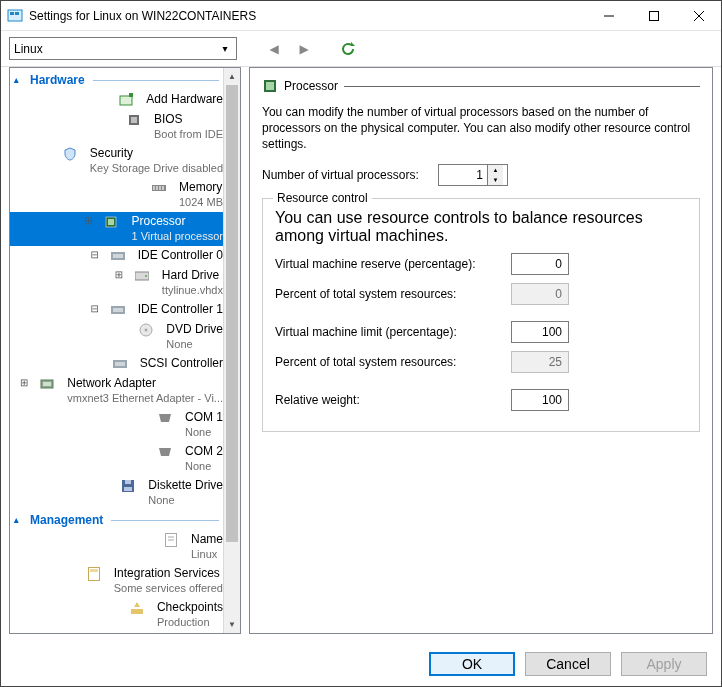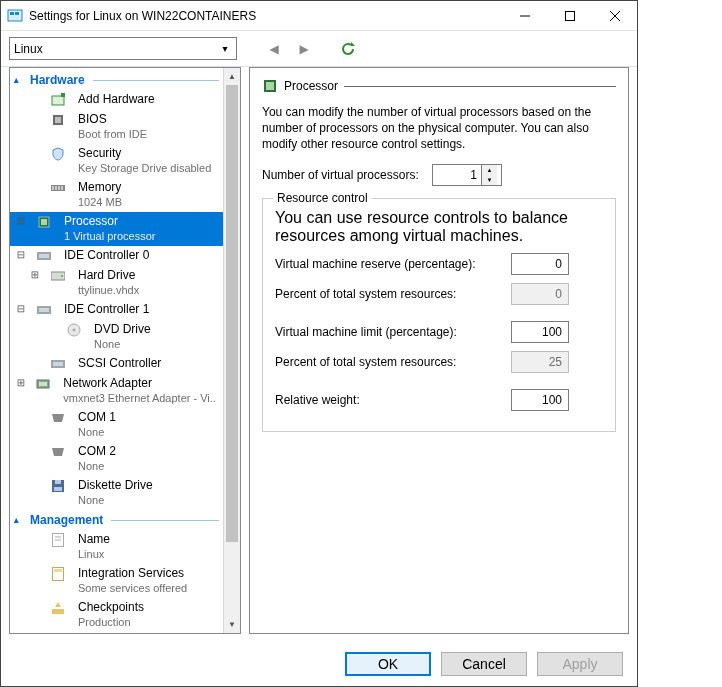--- a/index.html
+++ b/index.html
@@ -1,52 +1,52 @@
 <!DOCTYPE html>
 <html><head>
 <meta charset="utf-8">
 <style>
   * { box-sizing: border-box; }
   html, body { margin:0; padding:0; font-family: "Segoe UI", Tahoma, sans-serif; font-size:12px; color:#000; background:#fff; }
-  .window { width:638px; height:687px; border:1px solid #444; display:flex; flex-direction:column; background:#fff; }
+  .window { width:722px; height:687px; border:1px solid #444; display:flex; flex-direction:column; background:#fff; }
   .titlebar { height:30px; display:flex; align-items:center; padding:0 0 0 6px; border-bottom:1px solid #e5e5e5;}
   .titlebar .title { flex:1; font-size:12px; }
   .titlebar .winbtn { width:45px; height:30px; display:flex; align-items:center; justify-content:center; }
   .appicon { width:16px; height:16px; margin-right:6px; display:flex; align-items:center; justify-content:center;}
   .toolbar { height:36px; display:flex; align-items:center; padding:4px 8px; gap:8px; border-bottom:1px solid #ddd;}
   .dropdown { width:228px; height:23px; border:1px solid #7a7a7a; display:flex; align-items:center; padding:0 4px; background:#fff;}
   .dropdown .ddtext { flex:1; }
   .dropdown .ddarrow { width:14px; text-align:center; font-size:10px;}
   .navbtn { width:22px; height:22px; display:flex; align-items:center; justify-content:center; color:#888; }
   .navbtn.enabled { color:#2e8b2e; }
   .body { flex:1; display:flex; overflow:hidden; padding:0 8px 8px 8px; gap:8px;}
   .tree { width:232px; border:1px solid #828790; overflow:hidden; display:flex; flex-direction:column;}
   .tree-inner { flex:1; overflow:hidden; padding:2px 0;}
   .section-header { display:flex; align-items:center; height:20px; font-weight:bold; color:#0066cc; padding:0 4px; gap:4px; }
   .section-header .chev { width:12px; font-size:9px; color:#0066cc;}
   .section-line { flex:1; height:1px; background:#a0c4e8; margin-left:4px;}
-  .titem { display:flex; align-items:flex-start; min-height:18px; padding:2px 8px 2px 4px; gap:8px;}
+  .titem { display:flex; align-items:flex-start; min-height:18px; padding:2px 0 2px 4px; gap:8px;justify-content:flex-end;}
   .titem .exp { width:14px; font-size:10px; color:#555; text-align:center; line-height:14px;}
   .titem .icon { width:16px; height:16px; display:flex; align-items:center; justify-content:center; margin-right:4px;}
   .titem .labels { display:flex; flex-direction:column; line-height:15px; overflow:hidden; white-space:nowrap;}
   .titem .labels .sub { color:#6d6d6d; font-size:11px; }
   .titem.selected { background:#0078d7; color:#fff;}
   .titem.selected .labels .sub { color:#eaeaea;}
   .titem.indent1 { padding-left:18px; }
   .titem.indent2 { padding-left:34px; }
   .scrollbar { width:17px; background:#f0f0f0; border-left:1px solid #d9d9d9; display:flex; flex-direction:column;}
   .scrollbar .sbtn { height:17px; display:flex; align-items:center; justify-content:center; font-size:8px; color:#555;}
   .scrollbar .thumb { background:#c2c2c2; margin:0 2px;}
   .tree-wrap { display:flex; flex:1; overflow:hidden;}
   .detail { flex:1; border:1px solid #828790; padding:10px 12px; overflow:hidden;}
   .detail-header { display:flex; align-items:center; gap:6px; margin-bottom:10px;}
   .detail-header .line { flex:1; height:1px; background:#666;}
   .detail-header .ptxt { font-size:12px;}
   .desc { font-size:12px; line-height:16px; margin-bottom:12px;}
-  .formrow { display:flex; align-items:center; margin-bottom:12px; }
+  .formrow { display:flex; align-items:center; margin-bottom:12px; gap:6px;}
   .formrow .lbl { width:170px;}
   .spinner { display:flex; align-items:center; border:1px solid #7a7a7a; height:22px; width:70px;}
   .spinner input { border:none; width:48px; text-align:right; padding:0 4px; font-size:12px; outline:none; height:100%;}
   .spinner .spins { width:16px; display:flex; flex-direction:column; border-left:1px solid #7a7a7a; height:100%;}
   .spinner .spins div { flex:1; font-size:6px; display:flex; align-items:center; justify-content:center; background:#f0f0f0;}
   .fieldset { border:1px solid #ccc; padding:10px 12px 12px 12px; position:relative; margin-top:6px;}
   .fieldset .legend { position:absolute; top:-8px; left:10px; background:#fff; padding:0 4px; font-size:12px;}
   .fsrow { display:flex; align-items:center; margin:8px 0; gap:6px;}
   .fsrow .flbl { width:230px;}
   .numbox { width:58px; height:22px; border:1px solid #7a7a7a; text-align:right; padding:0 6px; font-size:12px; outline:none;}

